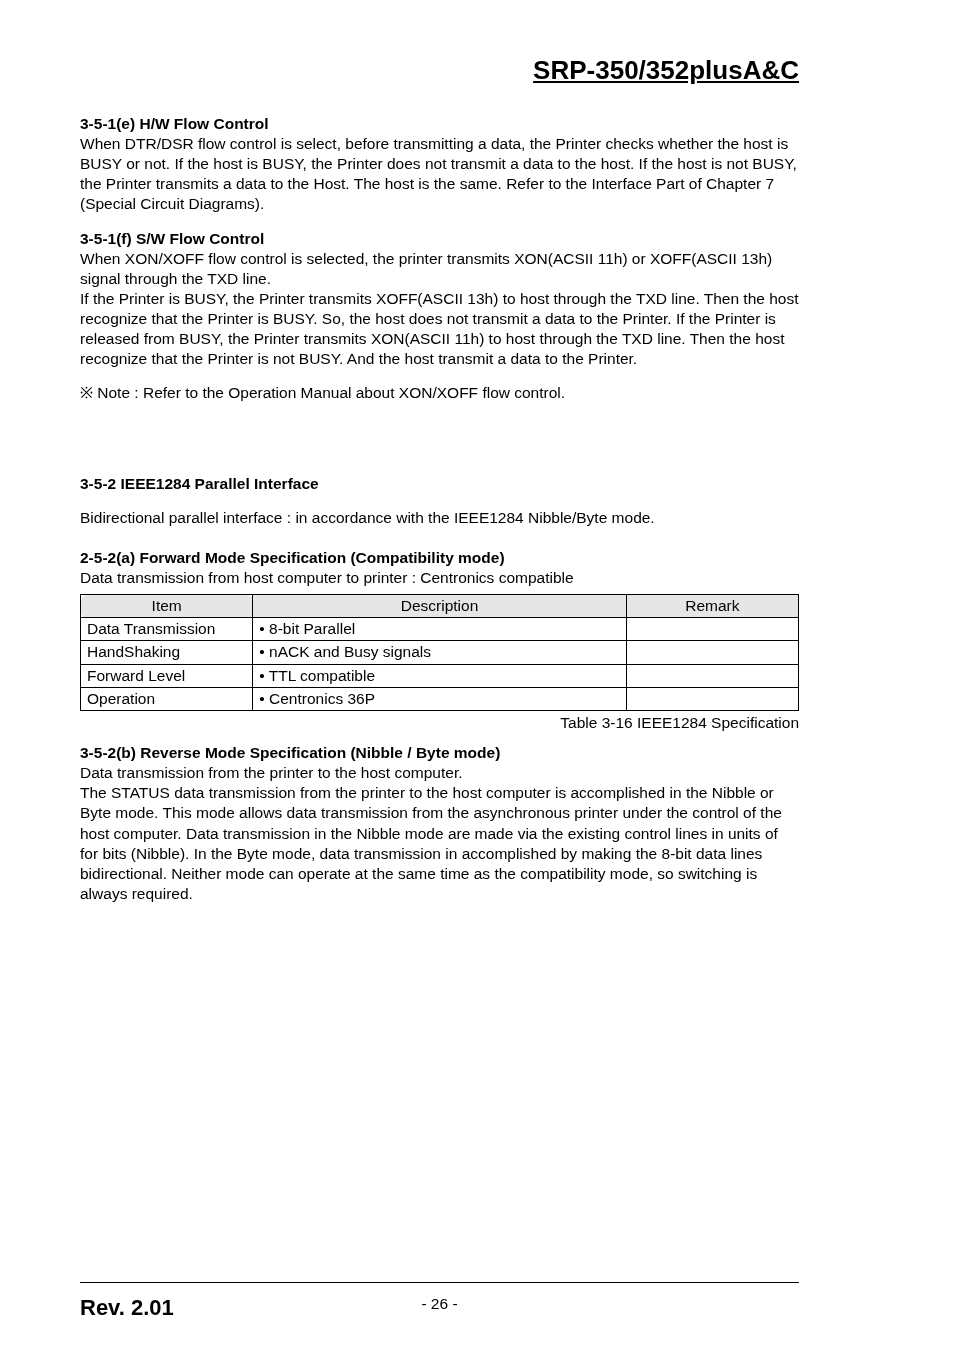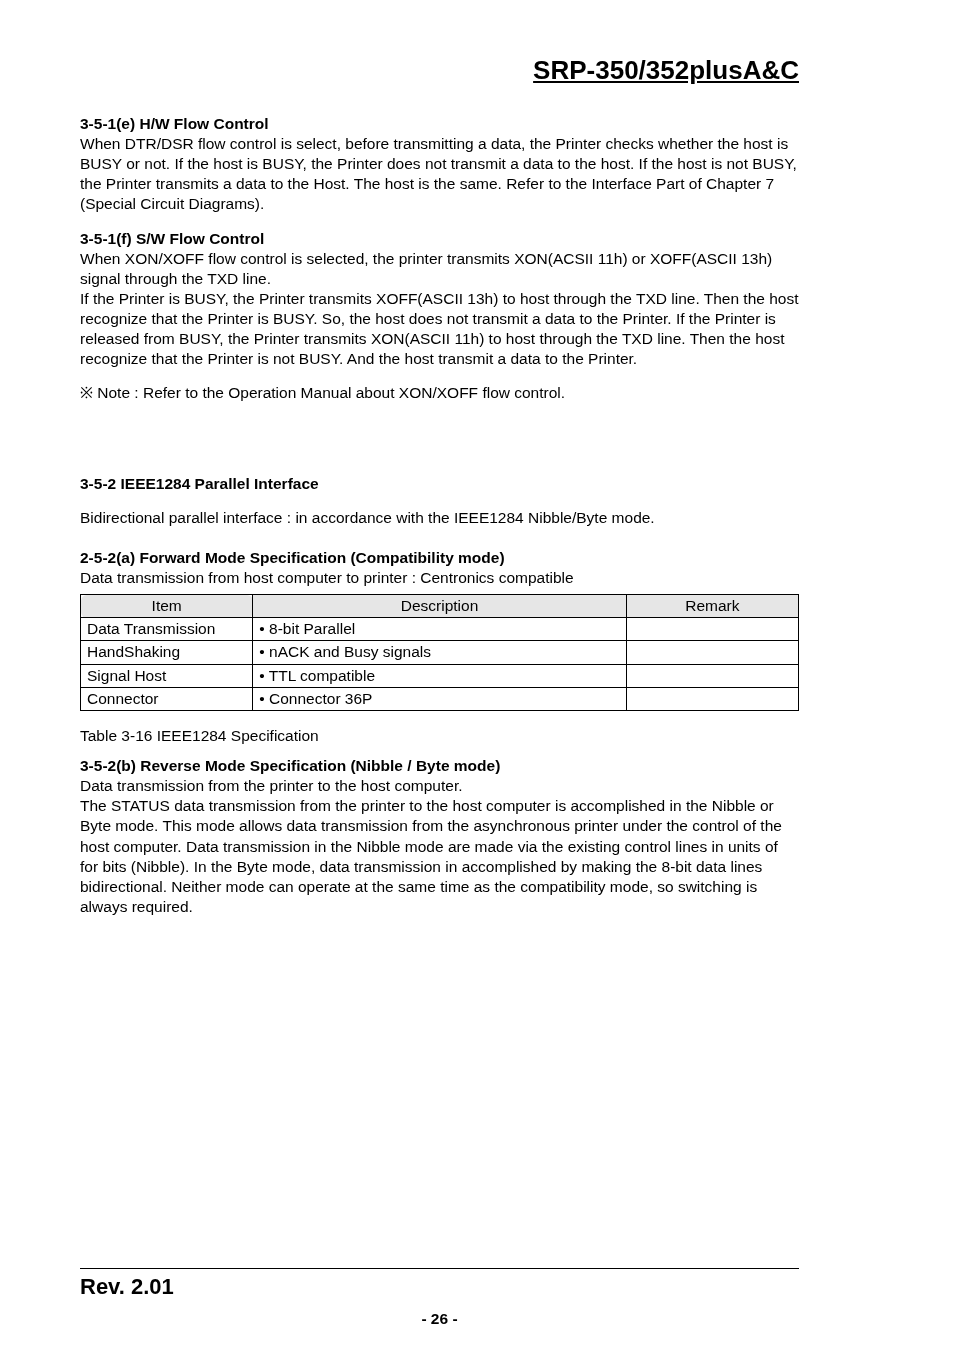--- a/index.html
+++ b/index.html
@@ -58,45 +58,44 @@
     padding: 1px 6px;
     text-align: left;
     vertical-align: top;
     font-weight: normal;
   }
   table.spec th {
     background: #e6e6e6;
     text-align: center;
   }
   .table-caption {
-    text-align: left;
-    margin-top: 15px;
+    text-align: right;
+    margin-top: 2px;
   }
   .footer {
     position: absolute;
     left: 80px;
     right: 80px;
-    bottom: 48px;
+    bottom: 27px;
     border-top: 1.5px solid #000;
-    padding-top: 4px;
+    padding-top: 11px;
     display: flex;
     align-items: baseline;
   }
   .footer .rev {
     font-size: 22px;
     font-weight: bold;
   }
   .footer .page-num {
     position: absolute;
     left: 0;
     right: 0;
     text-align: center;
-    font-weight: bold;
+    font-weight: normal;
     font-size: 15.5px;
-    margin-top: 36px;
   }
   .col-item { width: 24%; border-radius: 6px; }
   .col-desc { width: 52%; }
   .col-remark { width: 24%; }
 </style>
 </head>
 <body>
 
 <div class="page">
 
@@ -141,27 +140,27 @@
         <td>Data Transmission</td>
         <td>• 8-bit Parallel</td>
         <td></td>
       </tr>
       <tr>
         <td>HandShaking</td>
         <td>• nACK and Busy signals</td>
         <td></td>
       </tr>
       <tr>
-        <td>Signal Host</td>
+        <td>Forward Level</td>
         <td>• TTL compatible</td>
         <td></td>
       </tr>
       <tr>
-        <td>Connector</td>
-        <td>• Connector 36P</td>
+        <td>Operation</td>
+        <td>• Centronics 36P</td>
         <td></td>
       </tr>
     </tbody>
   </table>
   <div class="table-caption">Table 3-16 IEEE1284 Specification</div>
 
   <div style="height:10px;"></div>
 
   <div class="subsection-title">3-5-2(b) Reverse Mode Specification (Nibble / Byte mode)</div>
   <div class="para">Data transmission from the printer to the host computer.</div>

